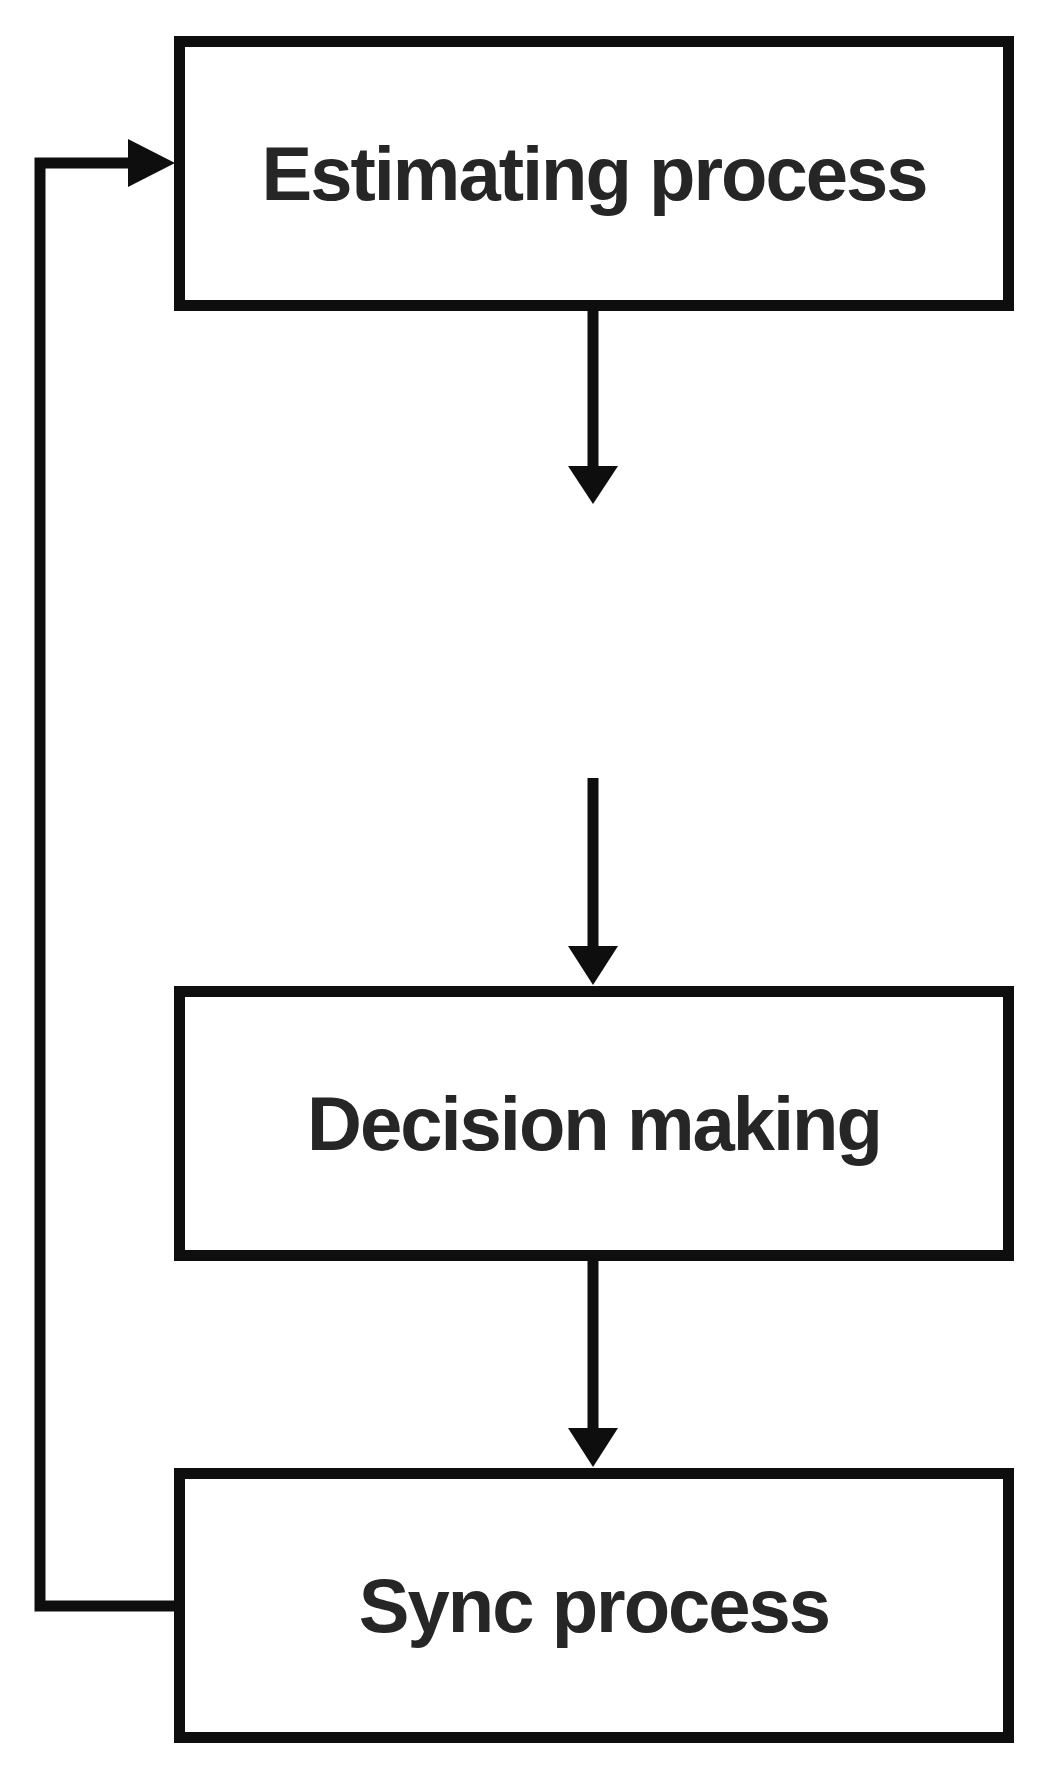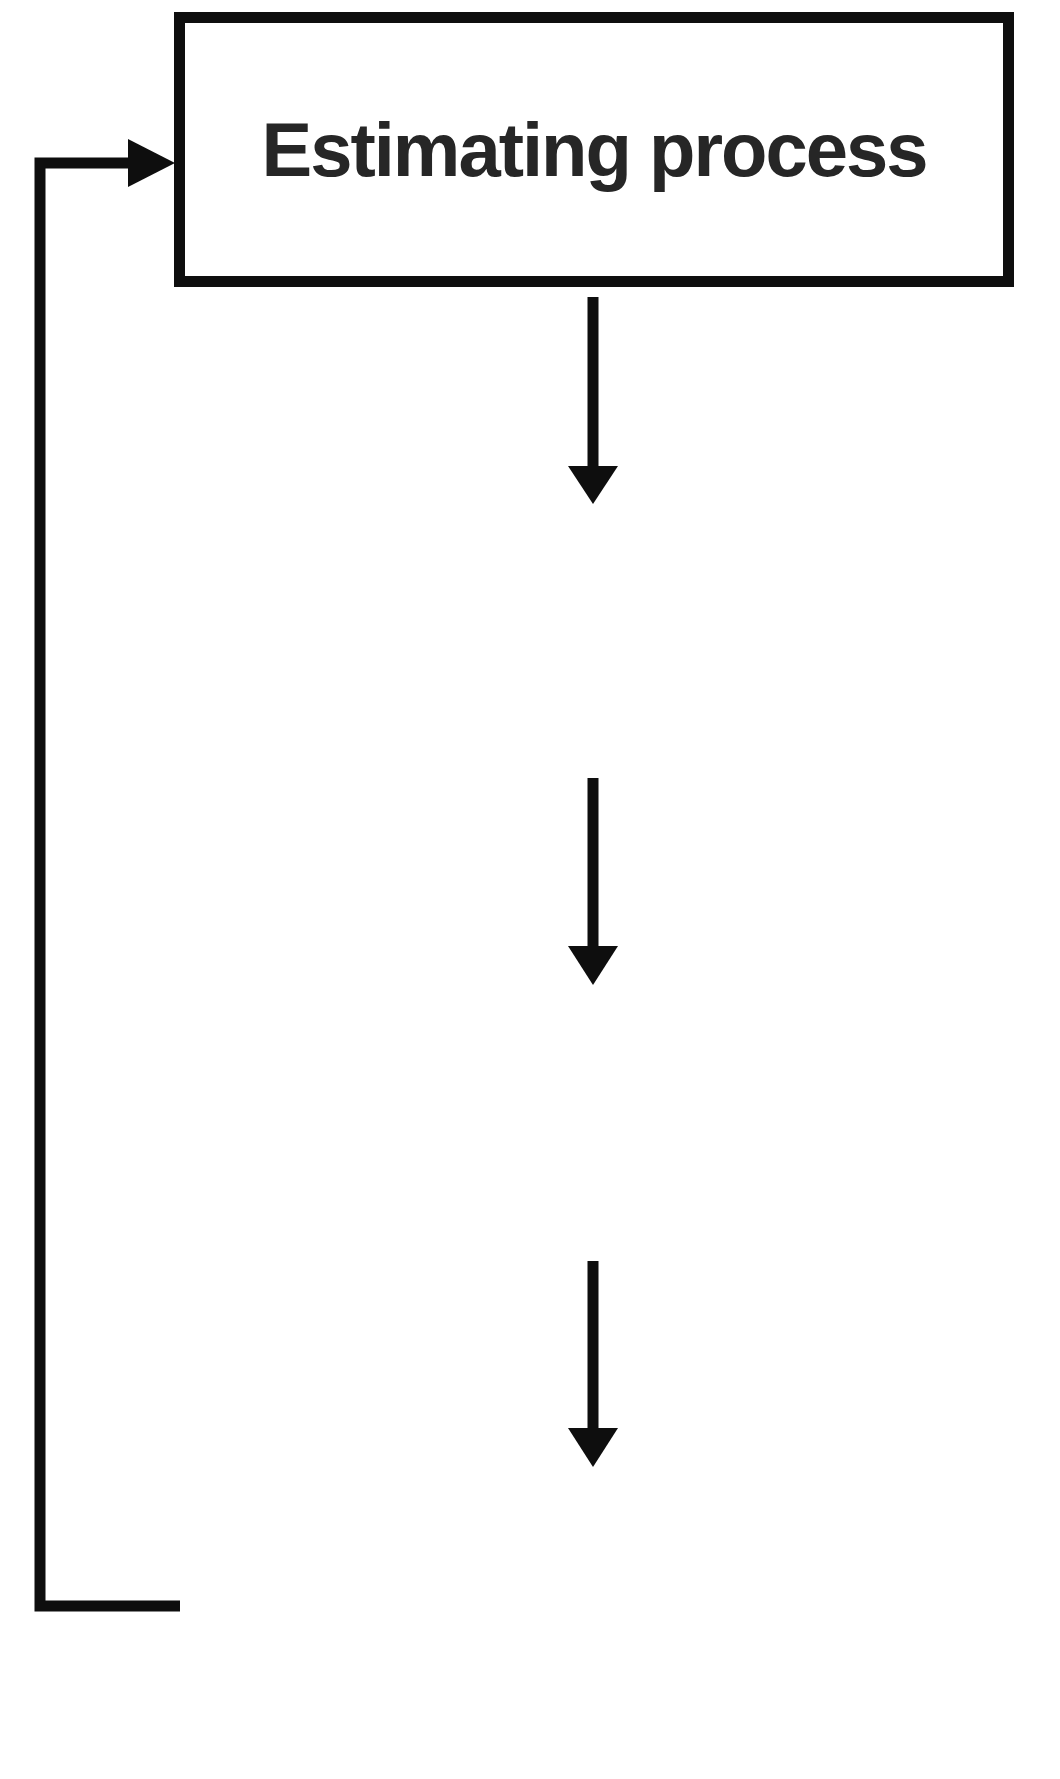--- a/index.html
+++ b/index.html
@@ -35,21 +35,21 @@
     align-items: center;
     justify-content: center;
   }
   .flow-box .label {
     font-size: 76px;
     font-weight: bold;
     letter-spacing: -2px;
     color: #262626;
     white-space: nowrap;
   }
-  .box-1 { top: 12px; }
+  .box-1 { top: 36px; }
   .box-2 { top: 503px; }
   .box-3 { top: 986px; }
   .box-4 { top: 1468px; }
   .stroke {
     stroke: #0e0e0e;
     stroke-width: 11;
     fill: none;
   }
   .head {
     fill: #0e0e0e;
@@ -74,15 +74,21 @@
 
     <line class="stroke" x1="593" y1="1261" x2="593" y2="1430"></line>
     <polygon class="head" points="568,1428 618,1428 593,1467"></polygon>
   </svg>
 
   <div class="flow-box box-1">
     <span class="label">Estimating process</span>
   </div>
 
 
+  <div class="flow-box box-3">
+    <span class="label">Decision making</span>
+  </div>
 
+  <div class="flow-box box-4">
+    <span class="label">Sync process</span>
+  </div>
 
 </div>
 
 </body></html>

